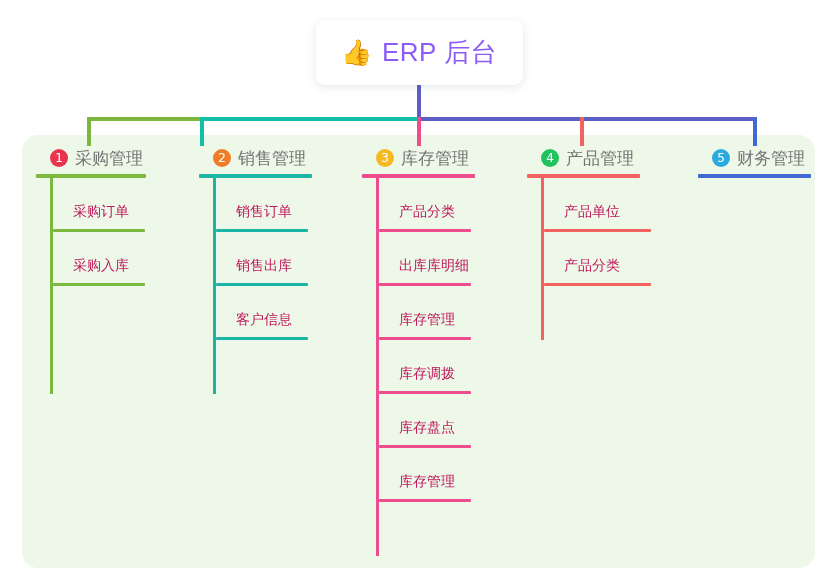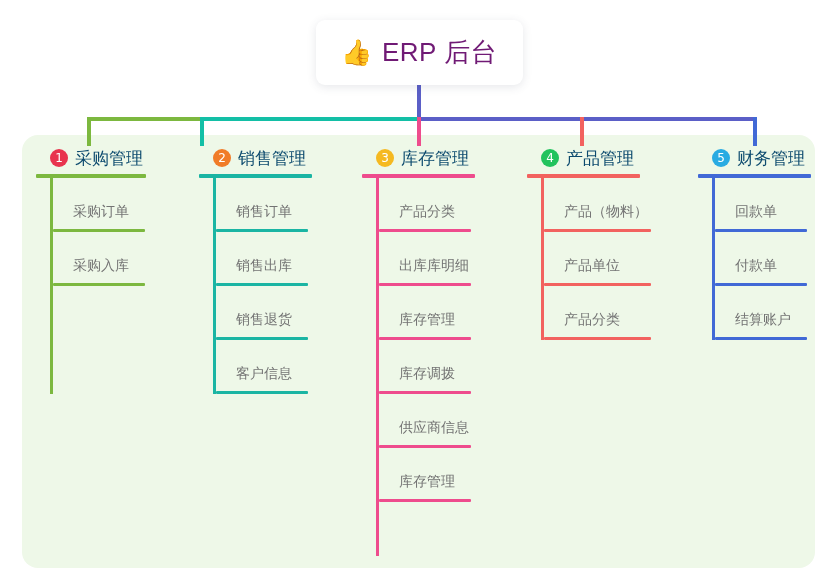--- a/index.html
+++ b/index.html
@@ -48,21 +48,21 @@
     gap: 9px;
     z-index: 6;
   }
   .root-emoji {
     font-size: 25px;
     line-height: 1;
     font-family: "DejaVu Sans", sans-serif;
   }
   .root-title {
     font-size: 26px;
-    color: #701a75;
+    color: #8b5cf6;
     letter-spacing: 0.5px;
     white-space: nowrap;
   }
 
   
   .conn {
     position: absolute;
     z-index: 3;
   }
   .conn-stem {          
@@ -106,21 +106,21 @@
     border-radius: 50%;
     color: #ffffff;
     font-size: 12px;
     line-height: 18px;
     text-align: center;
     flex: 0 0 auto;
     font-family: "DejaVu Sans", sans-serif;
   }
   .col-title {
     font-size: 17px;
-    color: #0c4a6e;
+    color: #737373;
     white-space: nowrap;
   }
   .col-rule {
     height: 4px;
     border-radius: 1px;
   }
   .leaves {
     position: relative;
     margin-left: 14px;
     padding-left: 0;
@@ -135,21 +135,21 @@
     position: relative;
     height: 54px;
     box-sizing: border-box;
     margin-left: 3px;
   }
   .leaf-text {
     position: absolute;
     left: 20px;
     bottom: 11px;
     font-size: 14px;
-    color: #737373;
+    color: #be185d;
     white-space: nowrap;
   }
   .leaf-rule {
     position: absolute;
     left: 0;
     bottom: 0;
     height: 3px;
     border-radius: 1px;
   }
 </style>
@@ -209,24 +209,20 @@
           <div class="spine" style="background: rgb(26, 181, 163); height: 216px;"></div>
           <div class="leaf">
             <span class="leaf-text">销售订单</span>
             <div class="leaf-rule" style="width: 92px; background: rgb(26, 181, 163);"></div>
           </div>
           <div class="leaf">
             <span class="leaf-text">销售出库</span>
             <div class="leaf-rule" style="width: 92px; background: rgb(26, 181, 163);"></div>
           </div>
           <div class="leaf">
-            <span class="leaf-text">销售退货</span>
-            <div class="leaf-rule" style="width: 92px; background: rgb(26, 181, 163);"></div>
-          </div>
-          <div class="leaf">
             <span class="leaf-text">客户信息</span>
             <div class="leaf-rule" style="width: 92px; background: rgb(26, 181, 163);"></div>
           </div>
         </div>
       </div>
       <div class="column" style="left: 362px;">
         <div class="col-head">
           <span class="badge" style="background: rgb(245, 185, 33);">3</span>
           <span class="col-title">库存管理</span>
         </div>
@@ -243,68 +239,49 @@
           </div>
           <div class="leaf">
             <span class="leaf-text">库存管理</span>
             <div class="leaf-rule" style="width: 92px; background: rgb(238, 76, 141);"></div>
           </div>
           <div class="leaf">
             <span class="leaf-text">库存调拨</span>
             <div class="leaf-rule" style="width: 92px; background: rgb(238, 76, 141);"></div>
           </div>
           <div class="leaf">
-            <span class="leaf-text">供应商信息</span>
+            <span class="leaf-text">库存盘点</span>
             <div class="leaf-rule" style="width: 92px; background: rgb(238, 76, 141);"></div>
           </div>
           <div class="leaf">
             <span class="leaf-text">库存管理</span>
             <div class="leaf-rule" style="width: 92px; background: rgb(238, 76, 141);"></div>
           </div>
         </div>
       </div>
       <div class="column" style="left: 527px;">
         <div class="col-head">
           <span class="badge" style="background: rgb(34, 195, 94);">4</span>
           <span class="col-title">产品管理</span>
         </div>
         <div class="col-rule" style="width: 113px; background: rgb(242, 98, 95);"></div>
         <div class="leaves">
           <div class="spine" style="background: rgb(242, 98, 95); height: 162px;"></div>
           <div class="leaf">
-            <span class="leaf-text">产品（物料）</span>
-            <div class="leaf-rule" style="width: 107px; background: rgb(242, 98, 95);"></div>
-          </div>
-          <div class="leaf">
             <span class="leaf-text">产品单位</span>
             <div class="leaf-rule" style="width: 107px; background: rgb(242, 98, 95);"></div>
           </div>
           <div class="leaf">
             <span class="leaf-text">产品分类</span>
             <div class="leaf-rule" style="width: 107px; background: rgb(242, 98, 95);"></div>
           </div>
         </div>
       </div>
       <div class="column" style="left: 698px;">
         <div class="col-head">
           <span class="badge" style="background: rgb(41, 171, 226);">5</span>
           <span class="col-title">财务管理</span>
         </div>
         <div class="col-rule" style="width: 113px; background: rgb(65, 105, 214);"></div>
-        <div class="leaves">
-          <div class="spine" style="background: rgb(65, 105, 214); height: 162px;"></div>
-          <div class="leaf">
-            <span class="leaf-text">回款单</span>
-            <div class="leaf-rule" style="width: 92px; background: rgb(65, 105, 214);"></div>
-          </div>
-          <div class="leaf">
-            <span class="leaf-text">付款单</span>
-            <div class="leaf-rule" style="width: 92px; background: rgb(65, 105, 214);"></div>
-          </div>
-          <div class="leaf">
-            <span class="leaf-text">结算账户</span>
-            <div class="leaf-rule" style="width: 92px; background: rgb(65, 105, 214);"></div>
-          </div>
-        </div>
       </div>
     </div>
 
 </div>
 
 </body></html>

